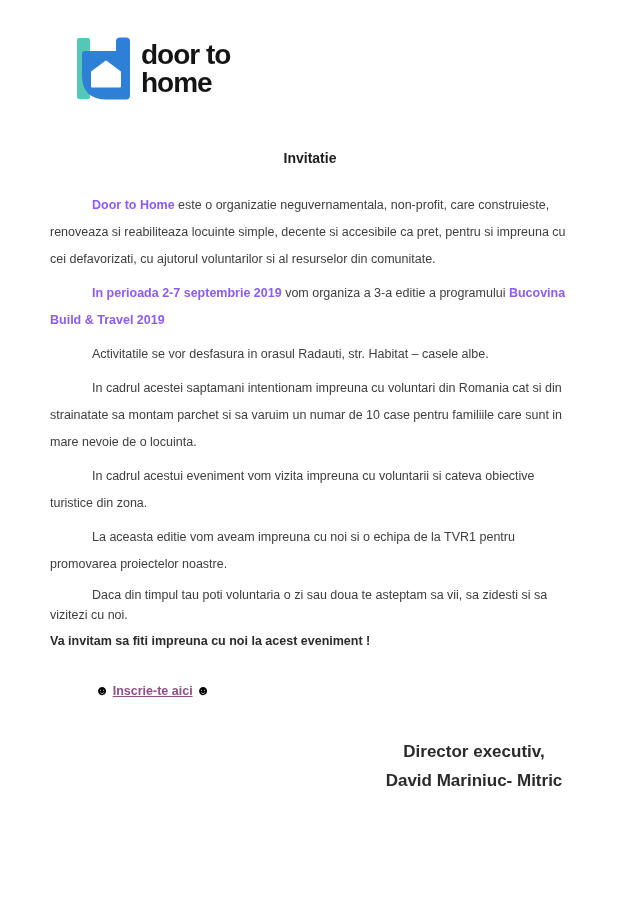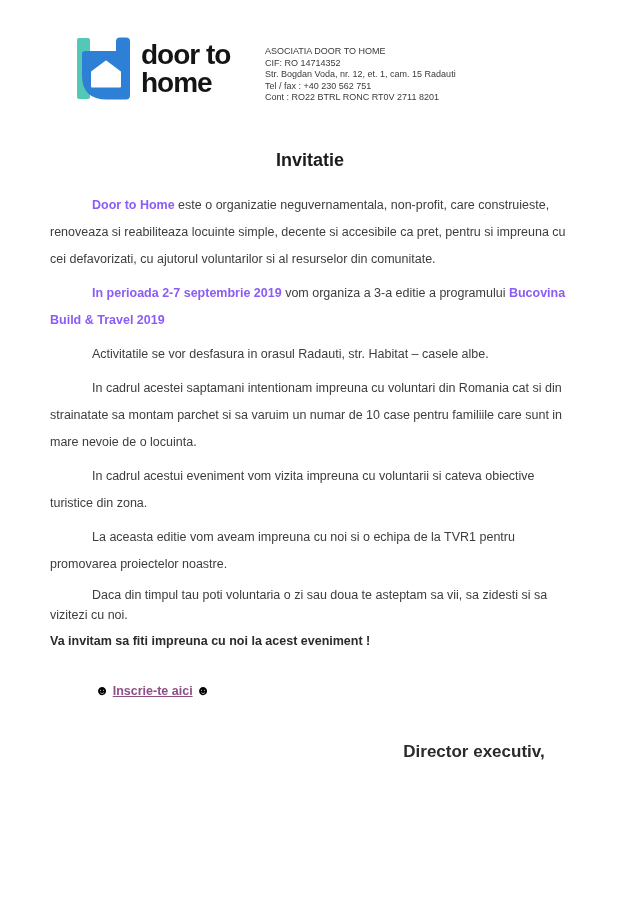--- a/index.html
+++ b/index.html
@@ -22,21 +22,21 @@
   }
   .contact {
     margin:9px 0 0 2px;
     font-size:9px; line-height:11.6px; color:#3a3a3a;
     white-space:nowrap;
   }
 
   
   .doc-title {
     position:absolute; top:150px; left:0; width:620px;
-    text-align:center; font-size:18px; font-weight:700; color:#1c1c1c;
+    text-align:center; font-size:14px; font-weight:700; color:#1c1c1c;
     margin:0;
   }
 
   
   .letter {
     position:absolute; left:50px; top:192px; width:524px;
     font-size:12.5px;
   }
   .letter p { margin:0 0 7px 0; line-height:27px; text-indent:42px; }
   .letter p.tight { line-height:20px; margin-bottom:7px; }
@@ -64,27 +64,20 @@
       <svg width="58" height="63" viewBox="0 0 58 63" xmlns="http://www.w3.org/2000/svg" aria-hidden="true">
         <rect x="0" y="1" width="13" height="61" rx="2" fill="#55c7b7"></rect>
         <path d="M 5 17 Q 5 14 8 14 H 39 V 4.5 Q 39 0.5 43 0.5 H 49 Q 53 0.5 53 4.5 V 58.5 Q 53 62.5 49 62.5 H 30 Q 5 62.5 5 38.5 Z" fill="#2e7fd6"></path>
         <path d="M 29 24.5 L 43 35 V 49.5 H 15 V 35 Z" fill="#ffffff" stroke="#ffffff" stroke-width="2" stroke-linejoin="round"></path>
       </svg>
     </span>
     <div class="logo-words">
       <div>door to</div>
       <div>home</div>
     </div>
-    <div class="contact">
-      <div>ASOCIATIA DOOR TO HOME</div>
-      <div>CIF: RO 14714352</div>
-      <div>Str. Bogdan Voda, nr. 12, et. 1, cam. 15 Radauti</div>
-      <div>Tel / fax : +40 230 562 751</div>
-      <div>Cont : RO22 BTRL RONC RT0V 2711 8201</div>
-    </div>
   </header>
 
   <h1 class="doc-title">Invitatie</h1>
 
   <main class="letter">
 
     <p><b>Door to Home</b><span> este o organizatie neguvernamentala, non-profit, care construieste, renoveaza si reabiliteaza locuinte simple, decente si accesibile ca pret, pentru si impreuna cu cei defavorizati, cu ajutorul voluntarilor si al resurselor din comunitate.</span></p>
 
 
     <p><b>In perioada 2-7 septembrie 2019</b><span> vom organiza a 3-a editie a programului  </span><b>Bucovina Build &amp; Travel 2019</b></p>
@@ -98,16 +91,17 @@
     <p>La aceasta editie vom aveam impreuna cu noi si o echipa de la TVR1 pentru promovarea proiectelor noastre.</p>
 
     <p class="tight">Daca din timpul tau poti voluntaria o zi sau doua te asteptam sa vii, sa zidesti si sa vizitezi cu noi.</p>
 
     <p class="closing">Va invitam sa fiti impreuna cu noi la acest eveniment !</p>
 
     <p class="signup-line"><span class="smiley">☻</span> <a href="#">Inscrie-te aici</a> <span class="smiley">☻</span></p>
 
     <div class="signature">
       <div>Director executiv,</div>
+      <div>David Mariniuc- Mitric</div>
     </div>
 
   </main>
 </div>
 
 </body></html>

